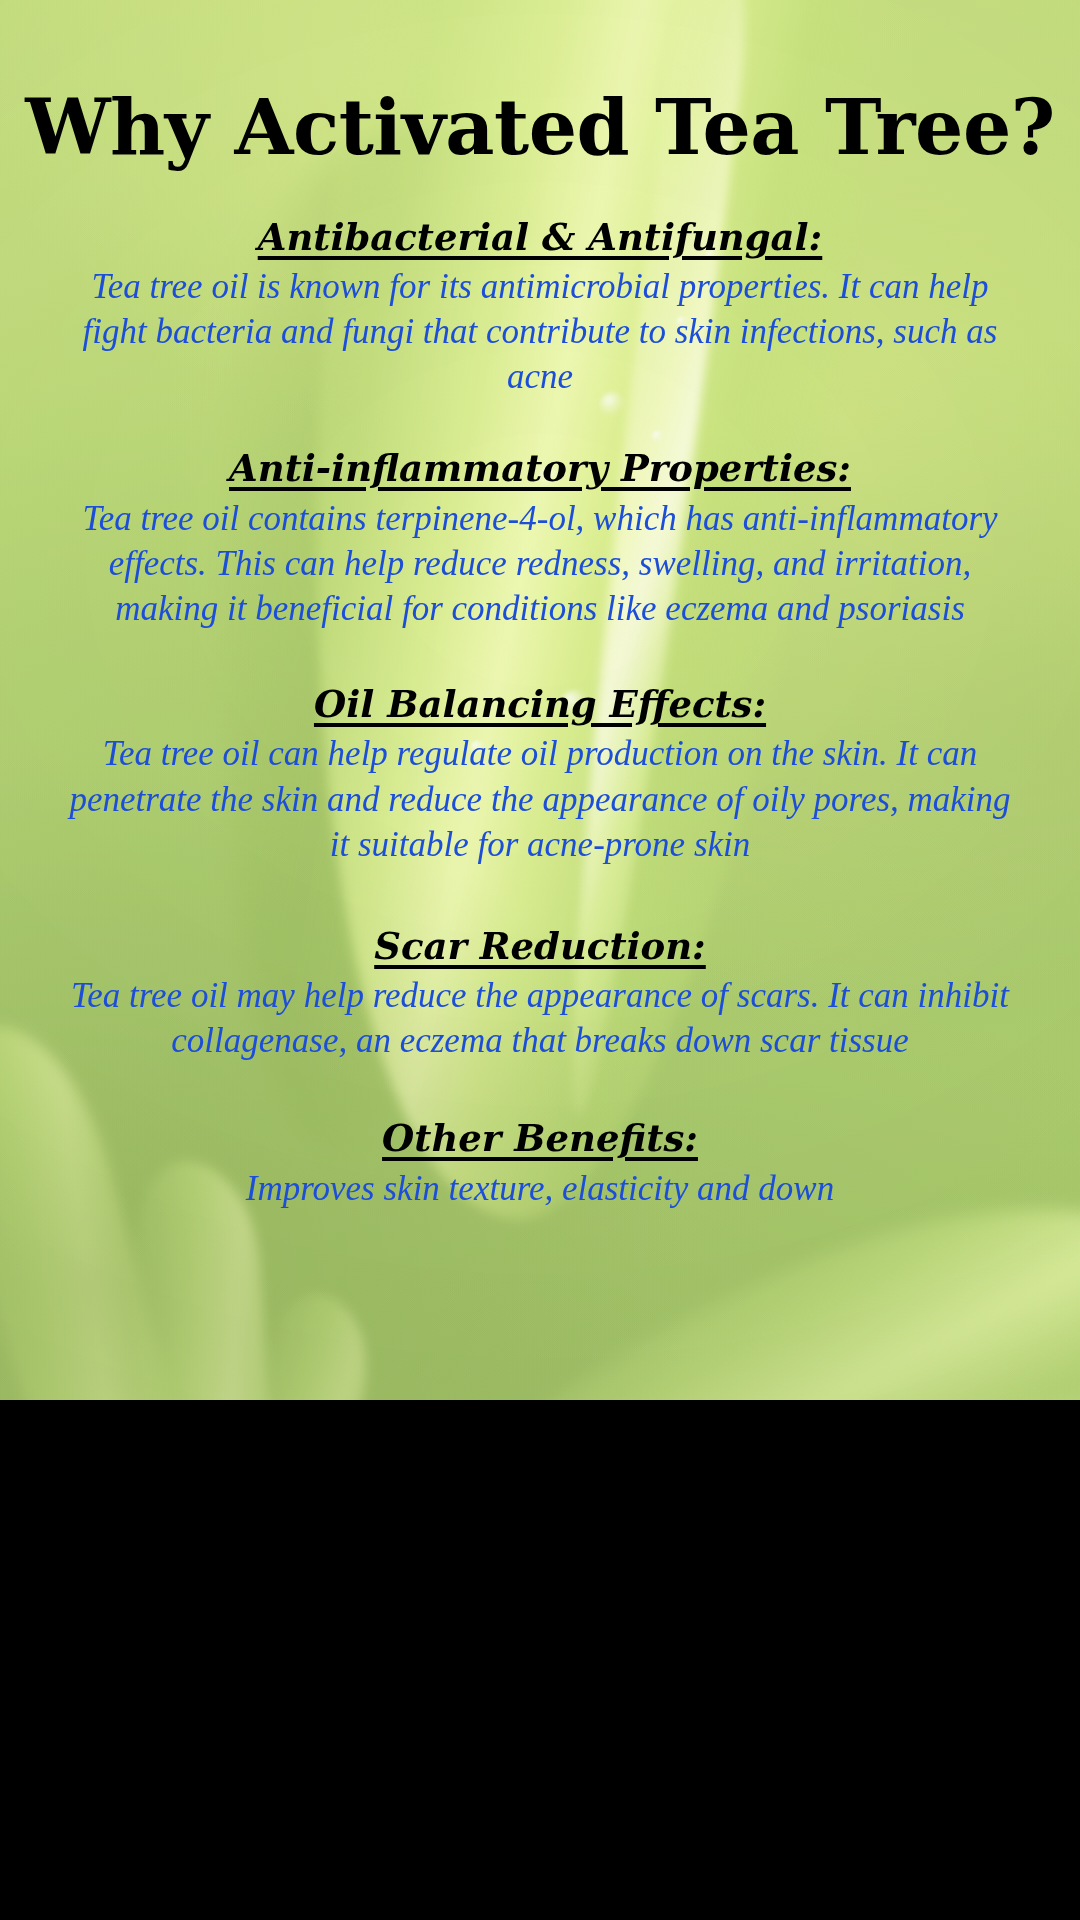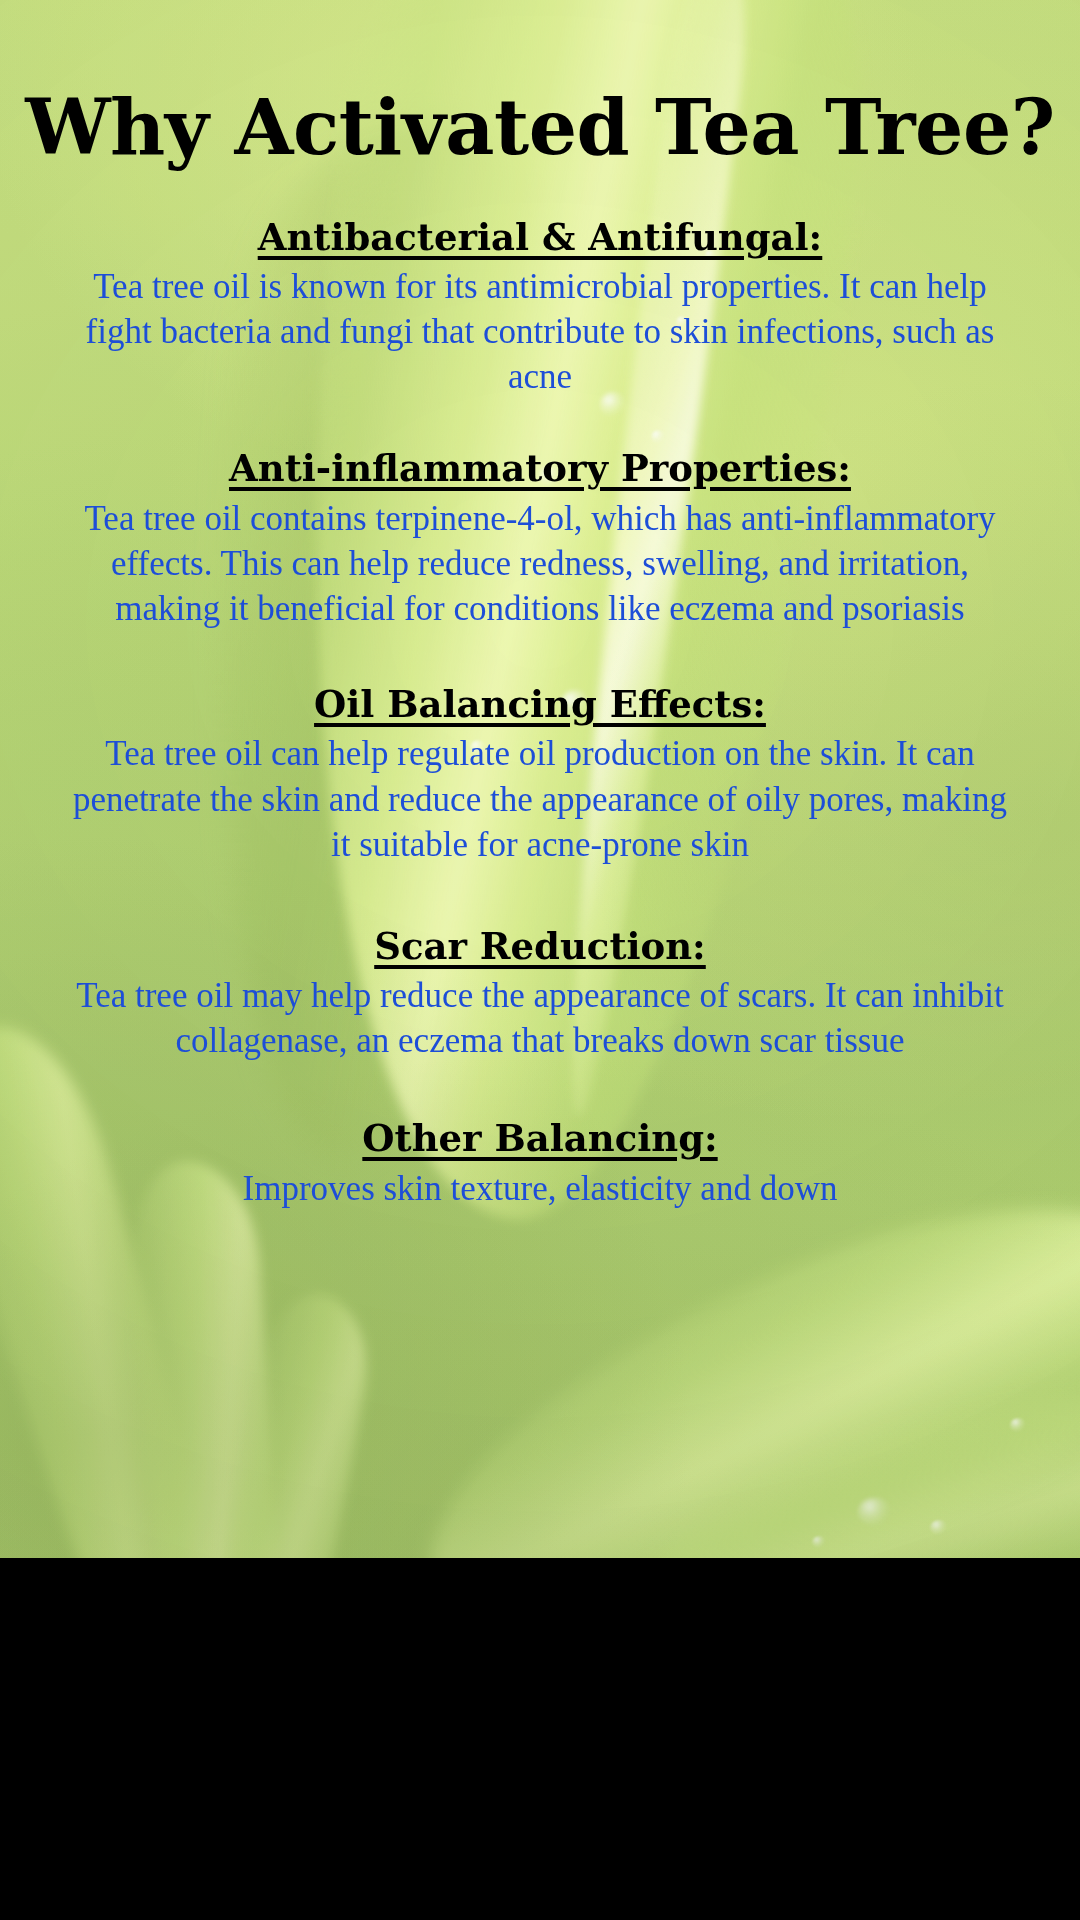--- a/index.html
+++ b/index.html
@@ -4,21 +4,21 @@
 <style>
   html, body {
     margin: 0;
     padding: 0;
     background: #000;
   }
 
   #poster {
     position: relative;
     width: 1080px;
-    height: 1558px;
+    height: 1400px;
     overflow: hidden;
     font-family: "Liberation Serif", "DejaVu Serif", serif;
     background: #b9d977;
   }
 
   
   .bg-layer {
     position: absolute;
     inset: 0;
     pointer-events: none;
@@ -235,20 +235,21 @@
   }
 
   .sections {
     margin: 0;
     padding: 0;
     list-style: none;
   }
 
   .section {
     padding: 0 43px;
+    font-style: italic;
   }
   .section.s1 { margin-top: 46px; }
   .section.s2 { margin-top: 46px; }
   .section.s3 { margin-top: 50px; }
   .section.s4 { margin-top: 56px; }
   .section.s5 { margin-top: 52px; }
 
   .section-heading {
     margin: 0 0 4px;
     font-family: "DejaVu Serif", "Liberation Serif", serif;
@@ -325,19 +326,19 @@
         <h2 class="section-heading">Oil Balancing Effects:</h2>
         <p class="section-body">Tea tree oil can help regulate oil production on the skin. It can penetrate the skin and reduce the appearance of oily pores, making it suitable for acne-prone skin</p>
       </section>
 
       <section class="section s4">
         <h2 class="section-heading">Scar Reduction:</h2>
         <p class="section-body">Tea tree oil may help reduce the appearance of scars. It can inhibit collagenase, an eczema that breaks down scar tissue</p>
       </section>
 
       <section class="section s5">
-        <h2 class="section-heading">Other Balancing:</h2>
+        <h2 class="section-heading">Other Benefits:</h2>
         <p class="section-body">Improves skin texture, elasticity and down</p>
       </section>
 
     </div>
   </div>
 </div>
 
 </body></html>

